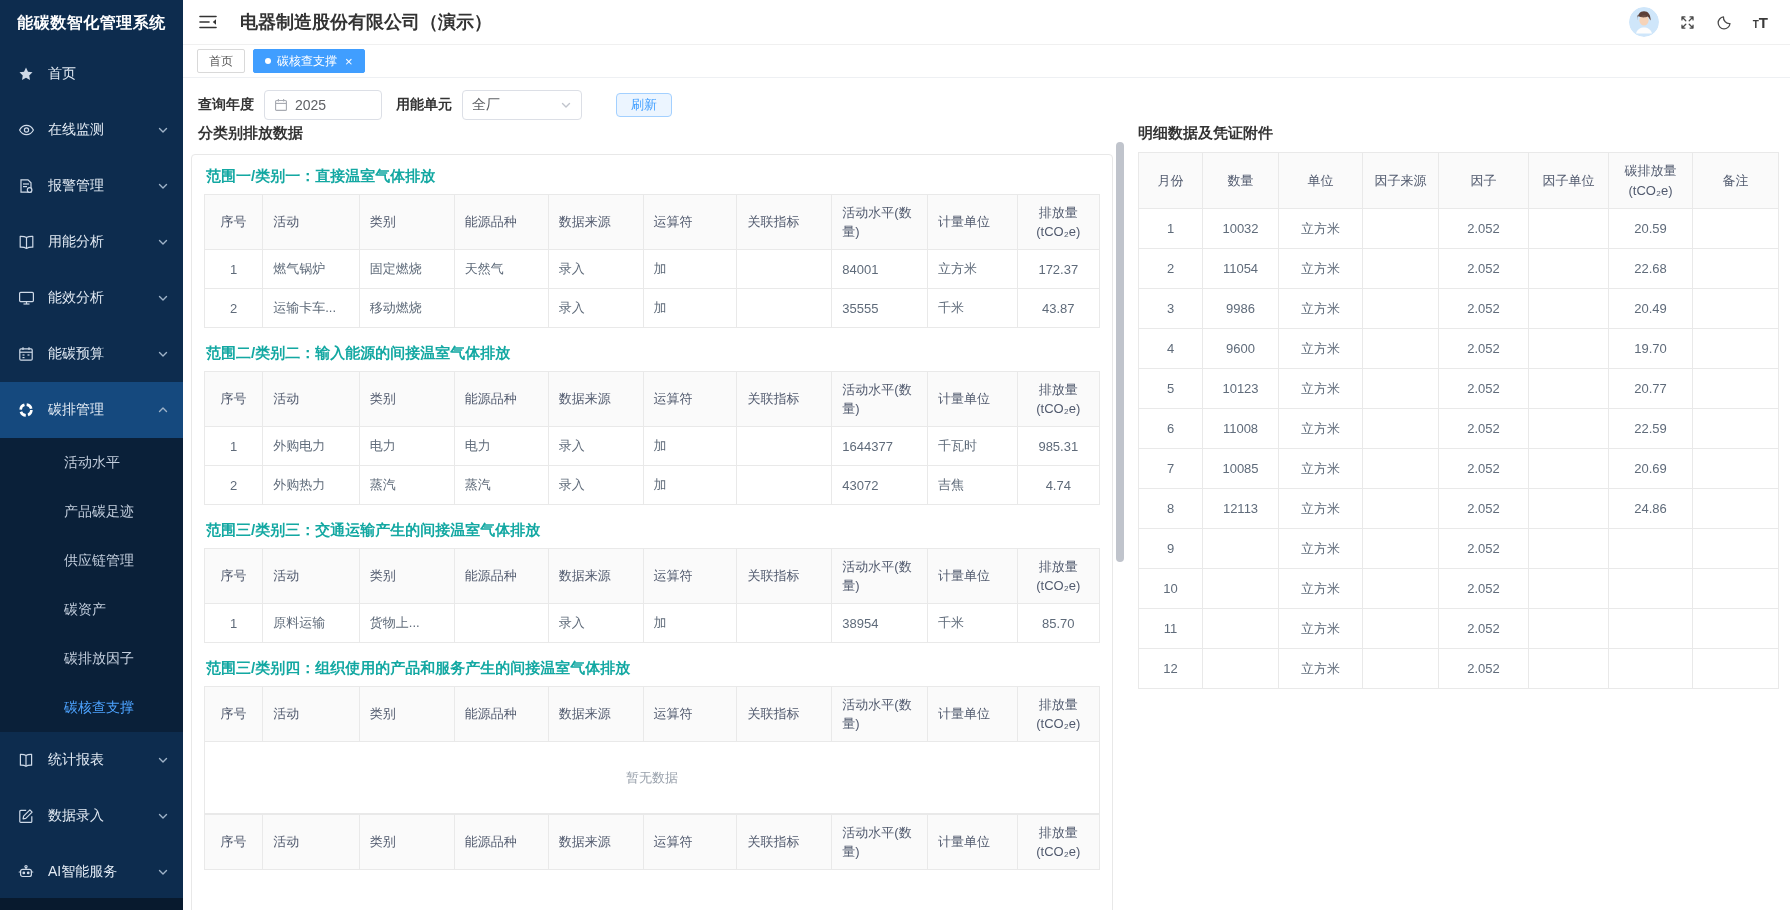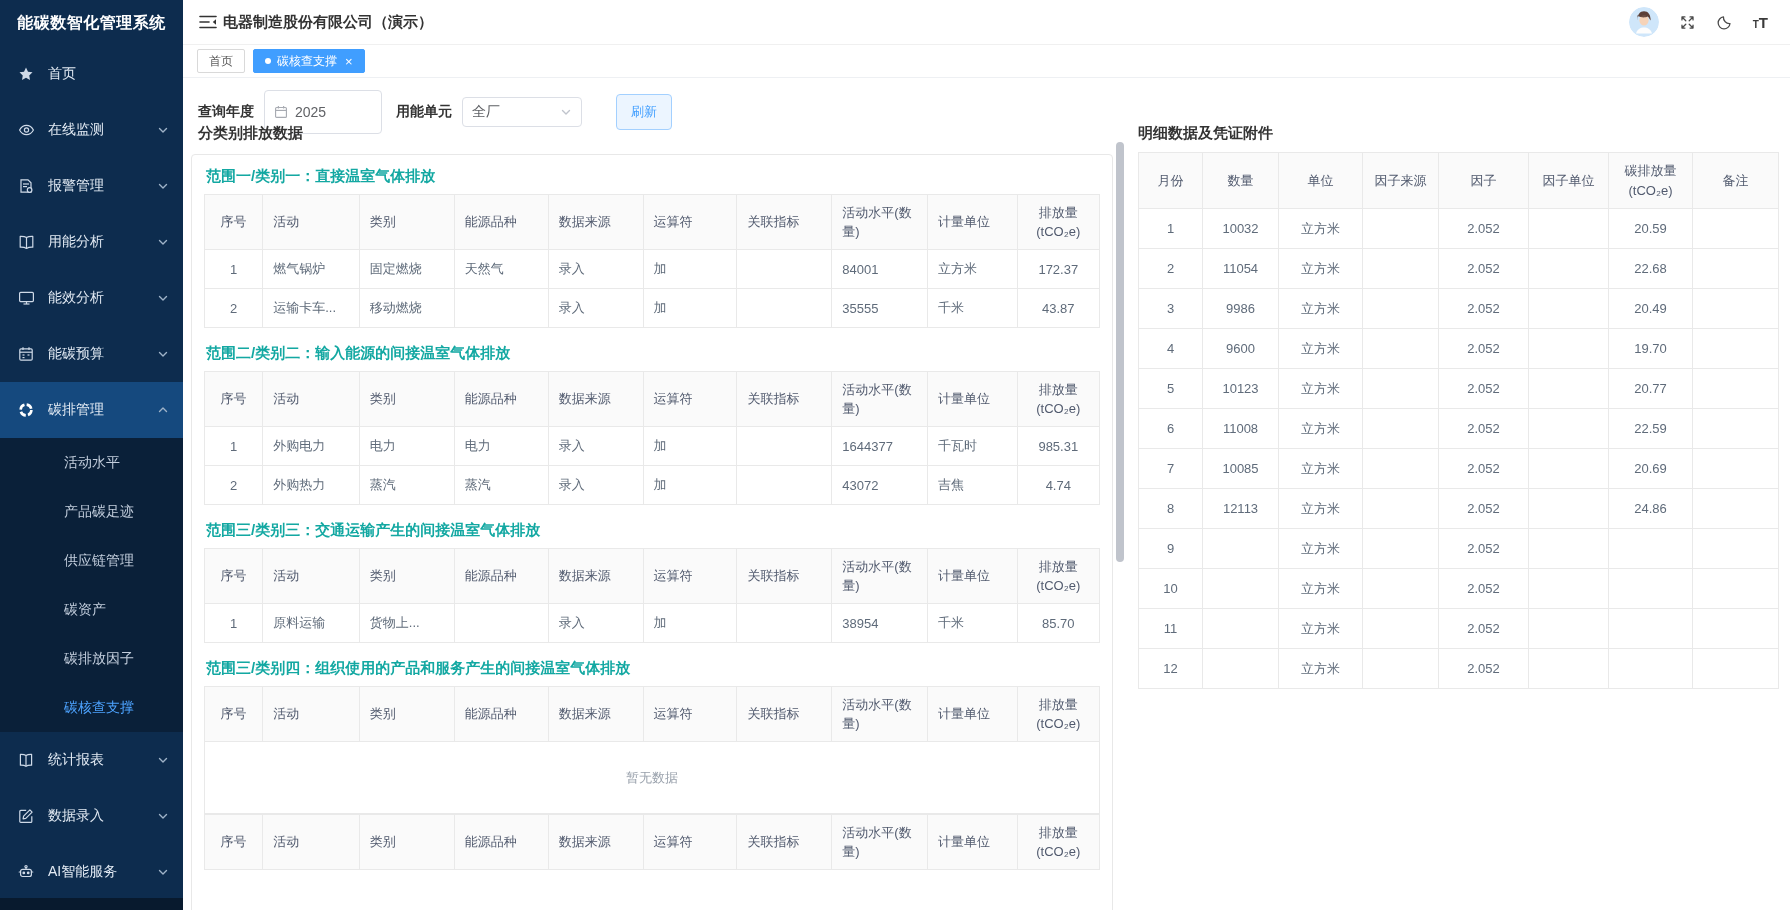--- a/index.html
+++ b/index.html
@@ -13,41 +13,41 @@
   .mi-label{flex:1;color:#e3ebf4;}
   .mi-arrow{color:#9fb3c8;display:inline-flex;}
   .submenu{background:#0a2039;}
   .smi{height:49px;line-height:49px;padding-left:64px;font-size:14px;color:#c3cedd;cursor:pointer;}
   .smi.active{color:#4da3ff;}
   .side-strip{position:absolute;left:0;right:0;bottom:0;height:12px;background:#081a2e;}
   
   .main{flex:1;display:flex;flex-direction:column;min-width:0;}
   .topbar{height:44px;display:flex;align-items:center;padding:0 22px 0 16px;border-bottom:1px solid #f0f0f0;background:#fff;}
   .fold-ic{display:inline-flex;color:#333;cursor:pointer;}
-  .company{font-size:15px;color:#333;font-weight:600;margin-left:6px;}
+  .company{font-size:18px;color:#333;font-weight:600;margin-left:23px;}
   .top-right{margin-left:auto;display:flex;align-items:center;gap:20px;color:#4a4a4a;}
   .avatar{width:30px;height:30px;border-radius:50%;overflow:hidden;cursor:pointer;display:inline-flex;}
   .tool-ic{display:inline-flex;cursor:pointer;color:#4a4a4a;}
   .font-ic{font-weight:600;cursor:pointer;color:#3a3a3a;display:inline-flex;align-items:flex-end;line-height:1;}
   .font-ic .small-t{font-size:10px;}
   .font-ic .big-t{font-size:15px;}
   
   .tabbar{height:32px;display:flex;align-items:center;gap:8px;padding:0 14px;border-bottom:1px solid #eef0f3;background:#fff;}
   .tab{height:24px;display:flex;align-items:center;padding:0 11px;border:1px solid #d9d9d9;border-radius:2px;font-size:12px;color:#595959;background:#fff;cursor:pointer;box-sizing:border-box;}
   .tab.active{background:#409eff;border-color:#409eff;color:#fff;gap:6px;}
   .tab .dot{width:6px;height:6px;border-radius:50%;background:#fff;}
   .tab .x{font-size:13px;margin-left:2px;cursor:pointer;}
   
   .content{flex:1;position:relative;overflow:hidden;background:#fff;}
   .query-row{position:absolute;top:12px;left:15px;display:flex;align-items:center;font-size:14px;color:#333;}
   .q-label{font-weight:bold;margin-right:10px;white-space:nowrap;}
-  .q-input{width:118px;height:44px;border:1px solid #dcdfe6;border-radius:4px;display:flex;align-items:center;gap:7px;padding:0 9px;color:#606266;box-sizing:border-box;background:#fff;cursor:text;}
+  .q-input{width:118px;height:30px;border:1px solid #dcdfe6;border-radius:4px;display:flex;align-items:center;gap:7px;padding:0 9px;color:#606266;box-sizing:border-box;background:#fff;cursor:text;}
   .q-select{width:120px;height:30px;border:1px solid #dcdfe6;border-radius:4px;display:flex;align-items:center;justify-content:space-between;padding:0 9px;color:#606266;box-sizing:border-box;background:#fff;cursor:pointer;margin-right:0;}
   .gap14{width:14px;}
-  .btn-refresh{margin-left:34px;height:36px;padding:0 14px;background:#ecf5ff;border:1px solid #a3d0ff;color:#409eff;border-radius:4px;font-size:13px;cursor:pointer;}
+  .btn-refresh{margin-left:34px;height:24px;padding:0 14px;background:#ecf5ff;border:1px solid #a3d0ff;color:#409eff;border-radius:4px;font-size:13px;cursor:pointer;}
   .panel-title{font-size:15px;font-weight:bold;color:#333;}
   .left-title{position:absolute;left:15px;top:46px;}
   .left-card{position:absolute;left:8px;top:76px;width:922px;height:1400px;border:1px solid #e8e8e8;border-radius:4px;padding:10px 12px;box-sizing:border-box;background:#fff;}
   .sec-title{font-size:15px;font-weight:bold;color:#13a8a2;margin:16px 0 8px 2px;}
   .sec-title.first{margin-top:2px;}
   
   table.grid{border-collapse:collapse;table-layout:fixed;font-size:13px;width:100%;}
   .grid th{background:#fafafa;color:#515a6e;font-weight:500;text-align:left;padding:6px 10px;border:1px solid #e9e9e9;height:55px;box-sizing:border-box;white-space:pre-line;line-height:1.5;}
   .grid td{border:1px solid #e9e9e9;padding:0 10px;height:39px;color:#5f6b7a;box-sizing:border-box;overflow:hidden;white-space:nowrap;text-overflow:ellipsis;}
   .grid th.c,.grid td.c{text-align:center;}

